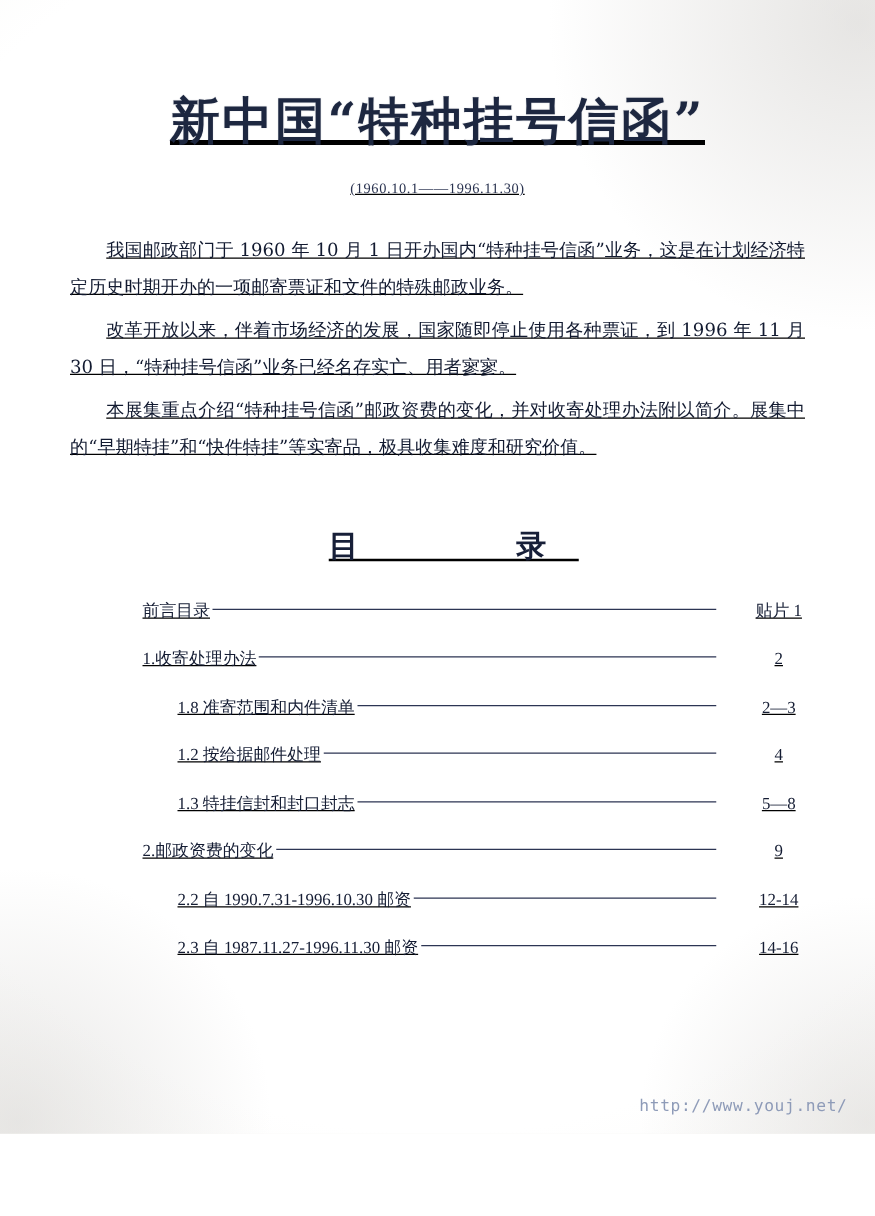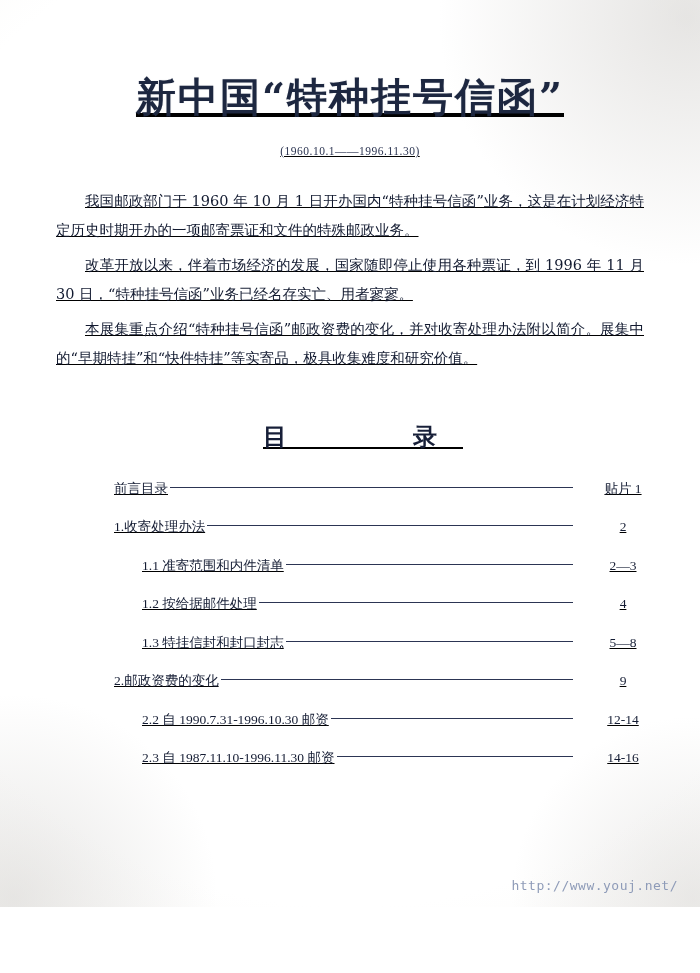--- a/index.html
+++ b/index.html
@@ -169,21 +169,21 @@
         <span class="toc-page">贴片 1</span>
       </li>
 
       <li class="toc-row lvl-1">
         <span class="toc-label">1.收寄处理办法</span>
         <span class="toc-leader"></span>
         <span class="toc-page">2</span>
       </li>
 
       <li class="toc-row lvl-2">
-        <span class="toc-label">1.1 准寄范围和内件清单</span>
+        <span class="toc-label">1.8 准寄范围和内件清单</span>
         <span class="toc-leader"></span>
         <span class="toc-page">2—3</span>
       </li>
 
       <li class="toc-row lvl-2">
         <span class="toc-label">1.2 按给据邮件处理</span>
         <span class="toc-leader"></span>
         <span class="toc-page">4</span>
       </li>
 
@@ -200,21 +200,21 @@
       </li>
 
 
       <li class="toc-row lvl-2">
         <span class="toc-label">2.2 自 1990.7.31-1996.10.30 邮资</span>
         <span class="toc-leader"></span>
         <span class="toc-page">12-14</span>
       </li>
 
       <li class="toc-row lvl-2">
-        <span class="toc-label">2.3 自 1987.11.10-1996.11.30 邮资</span>
+        <span class="toc-label">2.3 自 1987.11.27-1996.11.30 邮资</span>
         <span class="toc-leader"></span>
         <span class="toc-page">14-16</span>
       </li>
 
     </ul>
   </div>
 
   <div class="watermark">http://www.youj.net/</div>
 </div>
 

